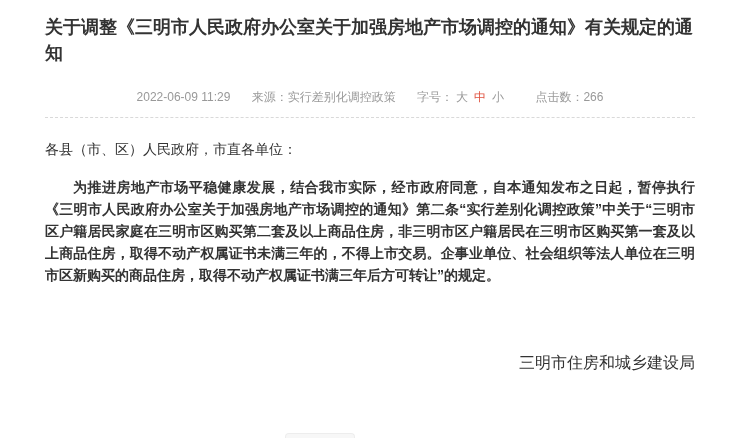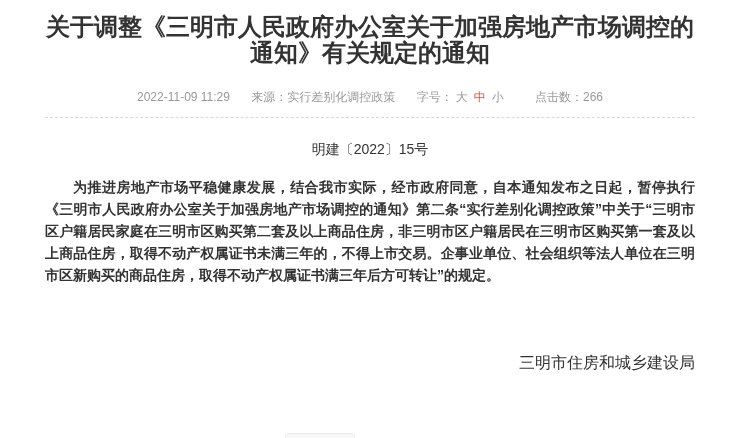--- a/index.html
+++ b/index.html
@@ -9,22 +9,22 @@
     height: 438px;
     overflow: hidden;
     position: relative;
     font-family: "Liberation Sans", sans-serif;
     color: #333333;
   }
   .wrap { padding: 0 45px; }
 
   .title {
     padding-top: 14px;
-    text-align: center;
-    font-size: 24px;
+    text-align: left;
+    font-size: 18px;
     font-weight: bold;
     line-height: 26px;
     color: #333333;
   }
 
   .meta {
     margin-top: 24px;
     text-align: center;
     font-size: 12px;
     line-height: 15px;
@@ -92,30 +92,30 @@
   }
 </style>
 </head>
 <body>
 
 <div class="wrap">
 
   <h1 class="title">关于调整《三明市人民政府办公室关于加强房地产市场调控的通知》有关规定的通知</h1>
 
   <div class="meta">
-    <span class="seg">2022-11-09 11:29</span>
+    <span class="seg">2022-06-09 11:29</span>
     <span class="seg"><span>来源：</span><span>实行差别化调控政策</span></span>
     <span class="seg"><span>字号：</span><a class="fs-opt">大</a><a class="fs-opt active">中</a><a class="fs-opt">小</a></span>
     <span class="seg seg-hits"><span>点击数：</span><span>266</span></span>
   </div>
 
   <hr class="divider">
 
-  <div class="doc-number">明建〔2022〕15号</div>
 
+  <div class="salutation">各县（市、区）人民政府，市直各单位：</div>
 
   <p class="body-para">为推进房地产市场平稳健康发展，结合我市实际，经市政府同意，自本通知发布之日起，暂停执行《三明市人民政府办公室关于加强房地产市场调控的通知》第二条“实行差别化调控政策”中关于“三明市区户籍居民家庭在三明市区购买第二套及以上商品住房，非三明市区户籍居民在三明市区购买第一套及以上商品住房，取得不动产权属证书未满三年的，不得上市交易。企事业单位、社会组织等法人单位在三明市区新购买的商品住房，取得不动产权属证书满三年后方可转让”的规定。</p>
 
   <div class="issuer">三明市住房和城乡建设局</div>
 
 </div>
 
 <div class="partial-btn"></div>
 
 </body></html>

